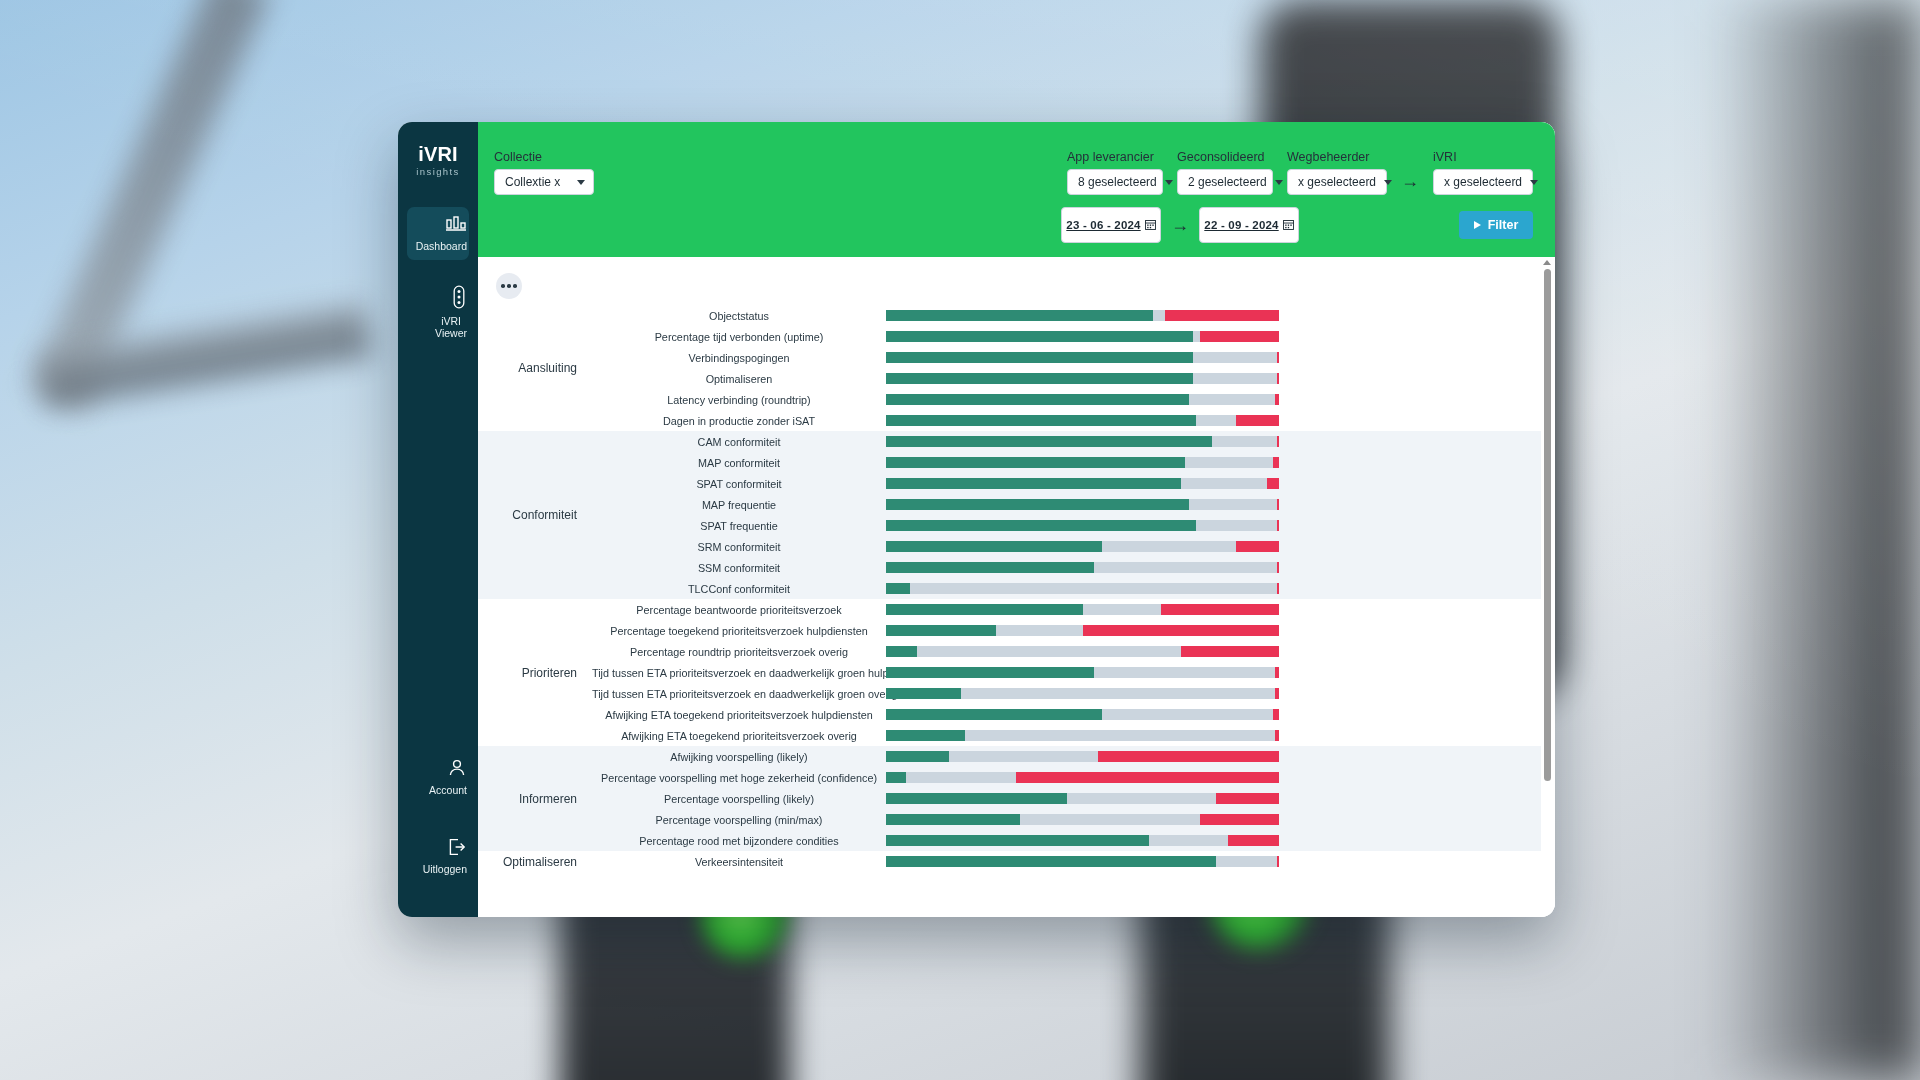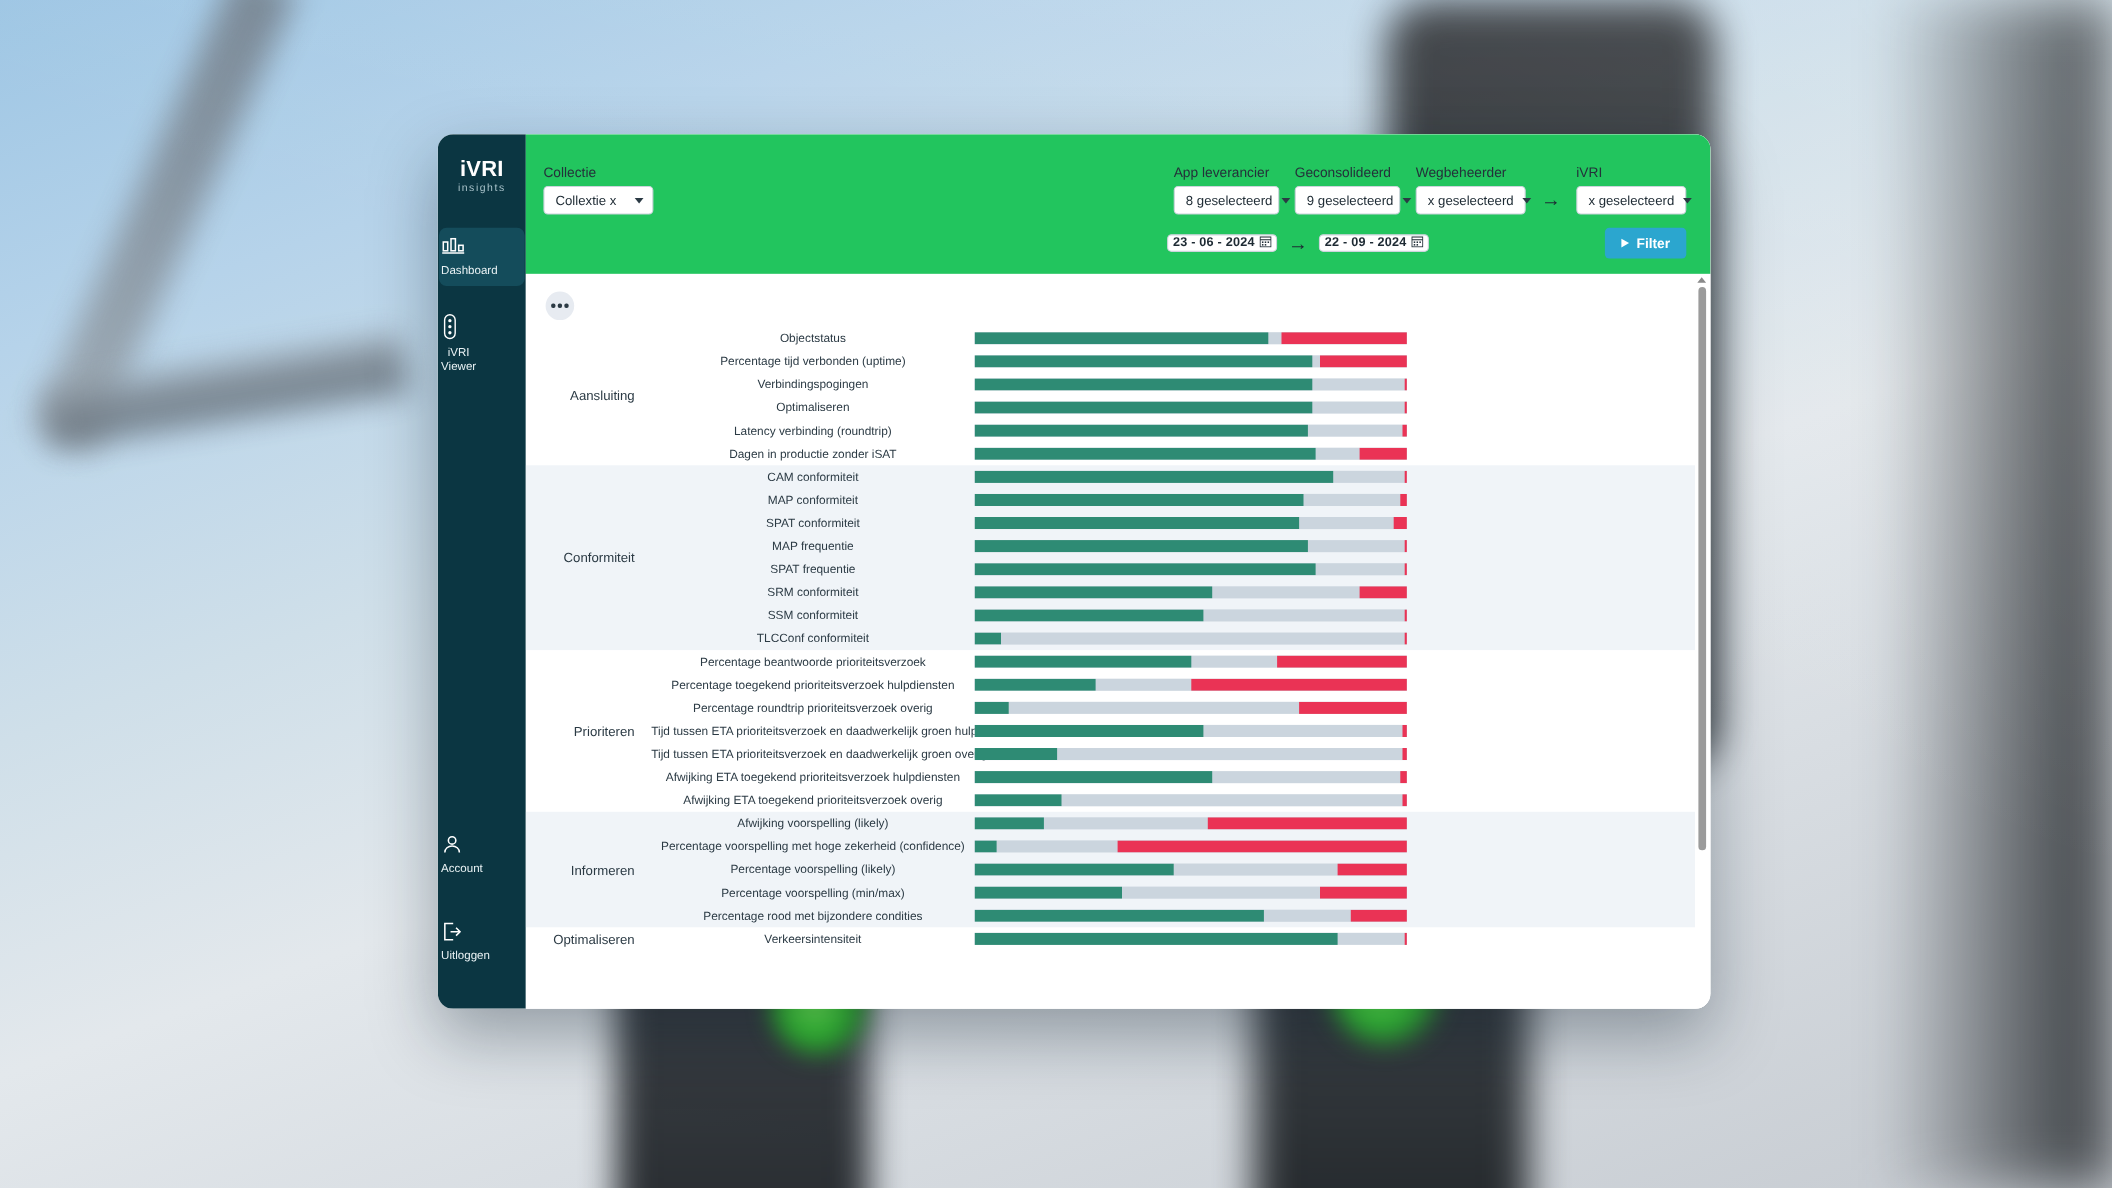--- a/index.html
+++ b/index.html
@@ -92,22 +92,22 @@
   .brand { margin-top: 22px; text-align: center; user-select: none; }
   .brand-top {
     color: #ffffff; font-size: 20px; font-weight: bold; letter-spacing: .2px; line-height: 1;
   }
   .brand-sub {
     color: #a9c3ca; font-size: 9.5px; letter-spacing: 1.4px; margin-top: 2px;
   }
 
   .nav-top { margin-top: 30px; width: 100%; display: flex; flex-direction: column; align-items: center; }
   .nav-item {
-    width: 78px; padding: 9px 2px 8px;
-    display: flex; flex-direction: column; align-items: flex-start; gap: 6px;
+    width: 62px; padding: 9px 2px 8px;
+    display: flex; flex-direction: column; align-items: flex-end; gap: 6px;
     border-radius: 7px; cursor: pointer;
     color: #e9f2f4;
   }
   .nav-item + .nav-item { margin-top: 16px; }
   .nav-item.active { background: #144c5b; }
   .nav-label { font-size: 10.5px; line-height: 1.15; text-align: center; color: #e9f2f4; }
   .nav-icon svg { display: block; }
 
   .nav-bottom {
     position: absolute; bottom: 34px; left: 0; right: 0;
@@ -141,25 +141,26 @@
            border-top: 5.5px solid #2b3a44; margin-left: auto; }
   .collectie-wrap { width: 100px; }
   .filters-right { margin-left: auto; display: flex; align-items: flex-end; gap: 14px; }
   .fr-field { width: 96px; }
   .fr-field.wide { width: 100px; }
   .arrow-sep { font-size: 18px; color: #1d2a33; padding-bottom: 3px; }
 
   .filter-row2 { display: flex; align-items: center; margin-top: 12px; }
   .date-stack { margin-left: auto; display: flex; align-items: center; gap: 10px; }
   .date-input {
-    width: 100px; height: 16px;
+    width: 100px; height: 36px;
     background: #ffffff; border: 1px solid #ccd4dc; border-radius: 4px;
     display: flex; align-items: center; justify-content: center; gap: 4px;
     font-size: 11.5px; font-weight: bold; color: #1d2a33; letter-spacing: .2px;
     cursor: pointer;
+    text-decoration: underline;
   }
   .cal-icon { display: block; }
   .filter-btn {
     margin-left: 150px;
     height: 28px; min-width: 74px;
     background: #2ba6cf; color: #ffffff;
     border: none; border-radius: 4px;
     display: flex; align-items: center; justify-content: center; gap: 7px;
     font-size: 12.5px; font-weight: bold; cursor: pointer;
     font-family: "Liberation Sans", sans-serif;
@@ -314,21 +315,21 @@
             <span class="field-label">App leverancier</span>
             <div class="select">
               <span>8 geselecteerd</span>
               <span class="caret"></span>
             </div>
           </div>
 
           <div class="field fr-field">
             <span class="field-label">Geconsolideerd</span>
             <div class="select">
-              <span>9 geselecteerd</span>
+              <span>2 geselecteerd</span>
               <span class="caret"></span>
             </div>
           </div>
 
           <div class="field fr-field wide">
             <span class="field-label">Wegbeheerder</span>
             <div class="select">
               <span>x geselecteerd</span>
               <span class="caret"></span>
             </div>

